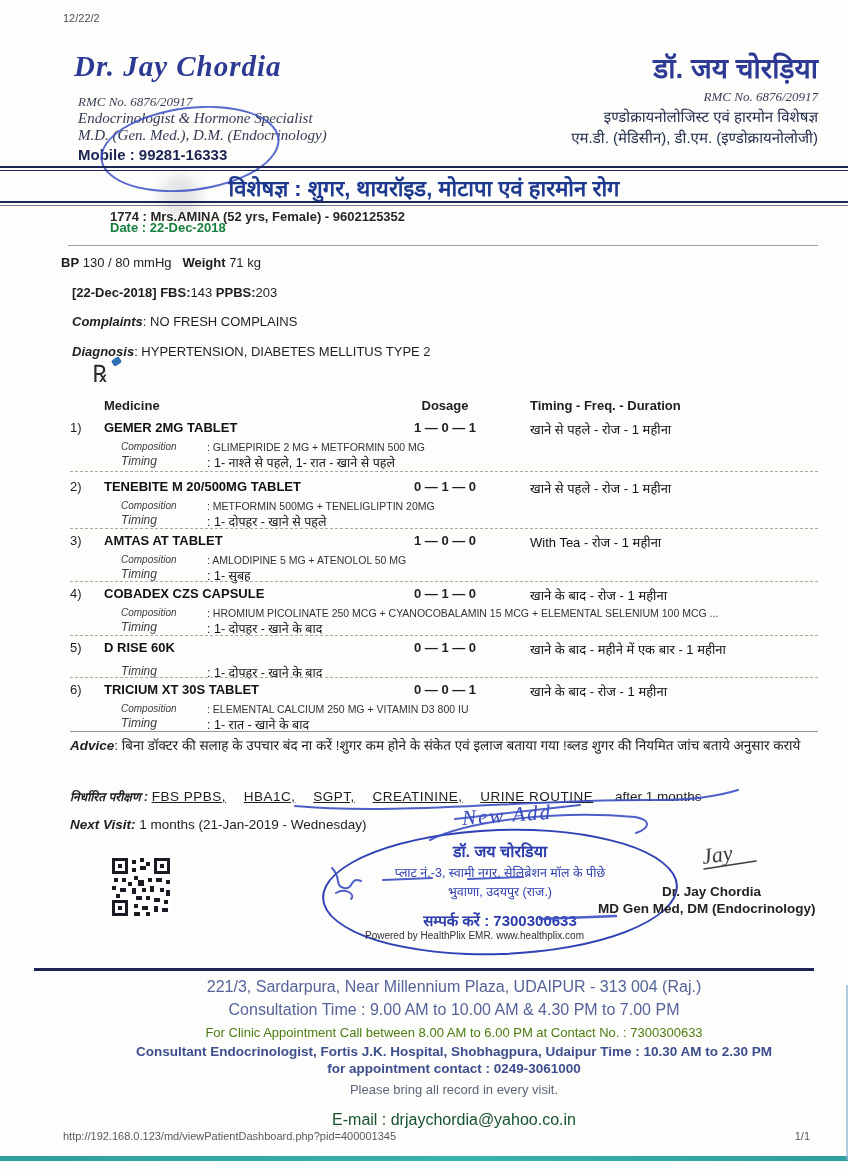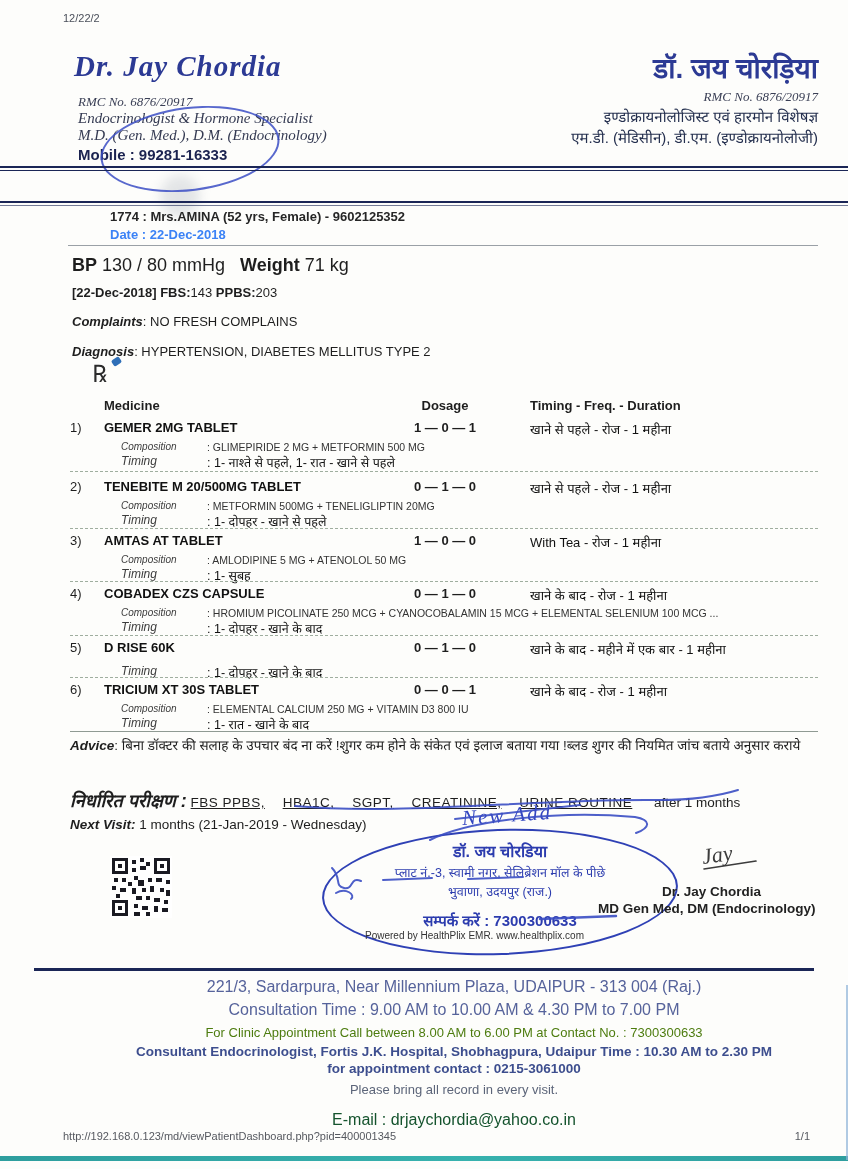--- a/index.html
+++ b/index.html
@@ -19,22 +19,22 @@
   .title-right1{right:30px;top:106px;font-size:15px;color:#25304f;text-align:right;}
   .title-right2{right:30px;top:127px;font-size:15px;color:#25304f;text-align:right;}
   .pen-ellipse-header{left:100px;top:107px;width:176px;height:80px;border:2px solid #3b4ec4;
       border-radius:50%;transform:rotate(-7deg);opacity:.85;}
   .smudge{left:160px;top:175px;width:40px;height:42px;background:#c9cdd2;border-radius:50%;filter:blur(6px);opacity:.5;}
   
   .rule{background:#1b2656;}
   .banner-text{left:0;top:172px;width:100%;text-align:center;font-weight:bold;font-size:22px;color:#1e3a8f;}
   
   .pt-line1{left:110px;top:209px;font-weight:bold;font-size:13px;color:#262626;}
-  .pt-line2{left:110px;top:227px;font-weight:bold;font-size:13px;color:#3b82f6;}
-  .vitals{left:72px;top:255px;font-size:18px;}
+  .pt-line2{left:110px;top:220px;font-weight:bold;font-size:13px;color:#15803d;}
+  .vitals{left:61px;top:255px;font-size:13px;}
   .labs{left:72px;top:285px;font-size:13px;}
   .complaints{left:72px;top:314px;font-size:13px;}
   .diagnosis{left:72px;top:344px;font-size:13px;}
   .lbl-bi{font-weight:bold;font-style:italic;}
   .b{font-weight:bold;}
   .rx{left:92px;top:356px;font-size:24px;color:#2b2b2b;font-family:"Liberation Serif",serif;}
   .rx-accent{left:112px;top:358px;width:9px;height:7px;background:#2f6fb8;transform:rotate(-35deg);border-radius:2px;}
   
   .tbl-head{left:70px;top:398px;right:30px;font-weight:bold;font-size:13px;}
   .med-row{left:70px;right:30px;font-size:13px;}
@@ -50,21 +50,21 @@
   .med-sub{display:grid;grid-template-columns:51px 86px 1fr;margin-top:3px;}
   .sub-label{grid-column:2;font-style:italic;font-size:10px;color:#3c3c3c;}
   .sub-label.timing{font-size:12px;}
   .sub-val{grid-column:3;font-size:10.5px;color:#333;}
   .sub-val.timing{font-size:12.5px;color:#111;}
   .sep-dash{left:70px;right:30px;border-top:1px dashed #9fae9f;height:0;}
   .sep-solid{left:70px;right:30px;border-top:1px solid #8f9a93;height:0;}
   
   .advice{left:70px;top:736px;width:746px;font-size:13.5px;line-height:1.55;}
   .tests{left:70px;top:788px;font-size:13.5px;}
-  .tests .lbl-bi{font-size:18px;}
+  .tests .lbl-bi{font-size:12px;}
   .test-item{text-decoration:underline;font-weight:500;letter-spacing:.5px;margin-right:14px;}
   .tests-suffix{margin-left:4px;}
   .next-visit{left:70px;top:817px;font-size:13.5px;}
   .new-add{left:462px;top:803px;font-family:"Liberation Serif",serif;font-style:italic;
       font-size:21px;color:#3346c0;transform:rotate(-4deg);letter-spacing:2px;}
   
   .stamp-ellipse{left:322px;top:829px;width:352px;height:122px;border:2.5px solid #2f41b5;
       border-radius:50%;transform:rotate(-2deg);}
   .stamp-text{left:330px;top:840px;width:340px;text-align:center;color:#2c3cae;}
   .stamp-name{font-weight:bold;font-size:16px;}
@@ -106,20 +106,21 @@
   <div class="abs mobile-left">Mobile : 99281-16333</div>
   <div class="abs pen-ellipse-header"></div>
 
   <div class="abs doc-name-hi">डॉ. जय चोरड़िया</div>
   <div class="abs rmc-right">RMC No. 6876/20917</div>
   <div class="abs title-right1">इण्डोक्रायनोलोजिस्ट एवं हारमोन विशेषज्ञ</div>
   <div class="abs title-right2">एम.डी. (मेडिसीन), डी.एम. (इण्डोक्रायनोलोजी)</div>
 
   <div class="abs rule" style="left:0;top:166px;width:100%;height:2px;"></div>
   <div class="abs rule" style="left:0;top:170px;width:100%;height:1px;"></div>
+  <div class="abs banner-text">विशेषज्ञ : शुगर, थायरॉइड, मोटापा एवं हारमोन रोग</div>
   <div class="abs rule" style="left:0;top:201px;width:100%;height:2px;"></div>
   <div class="abs rule" style="left:0;top:205px;width:100%;height:1px;opacity:.6;"></div>
 
   <div class="abs pt-line1">1774  :  Mrs.AMINA (52 yrs, Female) - 9602125352</div>
   <div class="abs pt-line2">Date  :  22-Dec-2018</div>
   <div class="abs" style="left:68px;top:245px;right:30px;border-top:1px solid #9aa0a6;"></div>
 
   <div class="abs vitals">
     <span class="b">BP</span>
     <span>130 / 80 mmHg</span>&nbsp;&nbsp;
@@ -349,21 +350,21 @@
       <path d="M704,869 L756,861"></path>
     </g>
   </svg>
 
   <div class="abs rule" style="left:34px;top:968px;right:34px;height:3px;"></div>
   <div class="abs footer">
     <div class="f-address">221/3, Sardarpura, Near Millennium Plaza, UDAIPUR - 313 004 (Raj.)</div>
     <div class="f-consult">Consultation Time : 9.00 AM to 10.00 AM &amp; 4.30 PM to 7.00 PM</div>
     <div class="f-clinic">For Clinic Appointment Call between 8.00 AM  to 6.00 PM at Contact No. : 7300300633</div>
     <div class="f-consultant">Consultant Endocrinologist, Fortis J.K. Hospital, Shobhagpura, Udaipur   Time : 10.30 AM to 2.30 PM</div>
-    <div class="f-appt">for appointment contact : 0215-3061000</div>
+    <div class="f-appt">for appointment contact : 0249-3061000</div>
     <div class="f-note">Please bring all record in every visit.</div>
     <div class="f-email">E-mail : drjaychordia@yahoo.co.in</div>
   </div>
 
   <div class="abs scan-url">http://192.168.0.123/md/viewPatientDashboard.php?pid=400001345</div>
   <div class="abs scan-page">1/1</div>
 
   <div class="abs teal-edge"></div>
   <div class="abs right-edge"></div>
 

